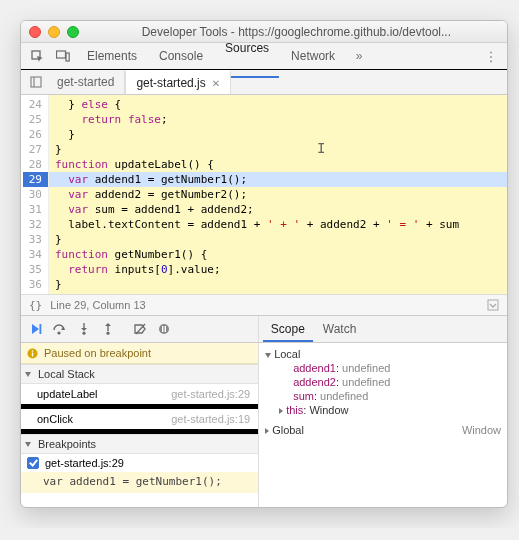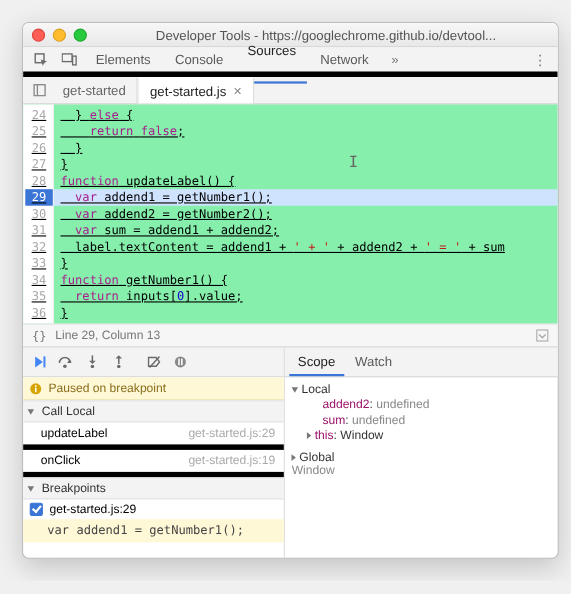--- a/index.html
+++ b/index.html
@@ -32,21 +32,21 @@
   .dot { width: 12px; height: 12px; border-radius: 50%; }
   .dot.red { background: #ff5f56; border: 0.5px solid #e0443e; }
   .dot.yellow { background: #ffbd2e; border: 0.5px solid #dea123; }
   .dot.green { background: #27c93f; border: 0.5px solid #1aab29; }
   .title { flex: 1; text-align: right; padding-right: 48px; overflow: hidden; white-space: nowrap; text-overflow: ellipsis; }
 
   
   .toolbar {
     height: 27px;
     background: #f3f3f3;
-    border-bottom: 5px solid #000000;
+    border-bottom: 1px solid #000000;
     display: flex;
     align-items: center;
     padding: 0 4px;
     gap: 2px;
     color: #5a5a5a;
   }
   .toolbar .iconbtn {
     width: 24px; height: 22px;
     display: flex; align-items: center; justify-content: center;
     border-radius: 2px;
@@ -91,23 +91,22 @@
     border-left:1px solid #ddd;
   }
   .close-x { color:#888; font-size:10px; }
 
   
   .editor {
     display: flex;
     font-family: Menlo, Consolas, monospace;
     font-size: 11px;
     line-height: 15px;
-    background: #86efac;
+    background: #fef9c3;
     position: relative;
-    text-decoration: underline;
   }
   .gutter {
     background: #fff;
     color: #a8a8a8;
     text-align: right;
     padding: 2px 6px 2px 2px;
     border-right: 1px solid #eee;
     user-select: none;
     min-width: 28px;
   }
@@ -345,21 +344,21 @@
           <svg width="11" height="11" viewBox="0 0 11 11">
               <circle cx="5.5" cy="5.5" r="5" fill="#d8a400"></circle>
               <rect x="4.8" y="4.5" width="1.4" height="4" fill="#fff"></rect>
               <rect x="4.8" y="2.3" width="1.4" height="1.4" fill="#fff"></rect>
             </svg>
         </span>
         <span>Paused on breakpoint</span>
       </div>
       <div class="section-hdr">
         <span class="tri down"></span>
-        <span>Call Local</span>
+        <span>Local Stack</span>
       </div>
       <div class="stack-row">
         <span>updateLabel</span>
         <span class="loc">get-started.js:29</span>
       </div>
       <div class="stack-row">
         <span>onClick</span>
         <span class="loc">get-started.js:19</span>
       </div>
       <div class="section-hdr">
@@ -370,23 +369,24 @@
         <span class="chkbox"></span>
         <span>get-started.js:29</span>
       </div>
       <div class="bp-code">var addend1 = getNumber1();</div>
     </div>
 
     <div class="right-pane">
       <div class="scope-line">
         <span class="tri down"></span><span>Local</span>
       </div>
+      <div class="scope-line indent2"><span class="key">addend1</span>: <span class="val">undefined</span></div>
       <div class="scope-line indent2"><span class="key">addend2</span>: <span class="val">undefined</span></div>
       <div class="scope-line indent2"><span class="key">sum</span>: <span class="val">undefined</span></div>
       <div class="scope-line indent1"><span class="tri"></span><span class="key">this</span>: <span>Window</span></div>
-      <div class="scope-line" style="display:flex;justify-content:space-between;margin-top:6px;flex-direction:column;">
+      <div class="scope-line" style="display:flex;justify-content:space-between;margin-top:6px;">
         <span><span class="tri"></span><span>Global</span></span>
         <span style="color:#888;">Window</span>
       </div>
     </div>
   </div>
 
 </div>
 
 </body></html>

